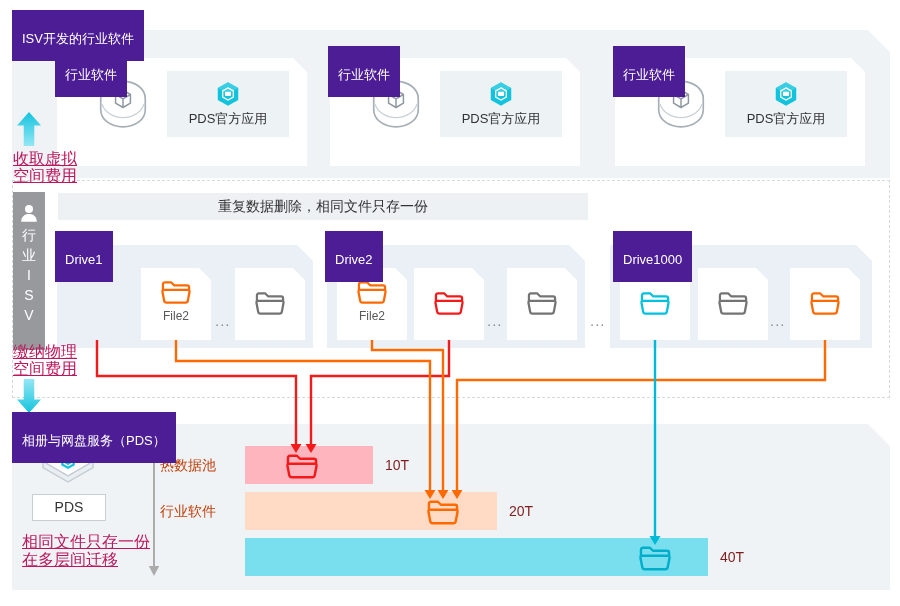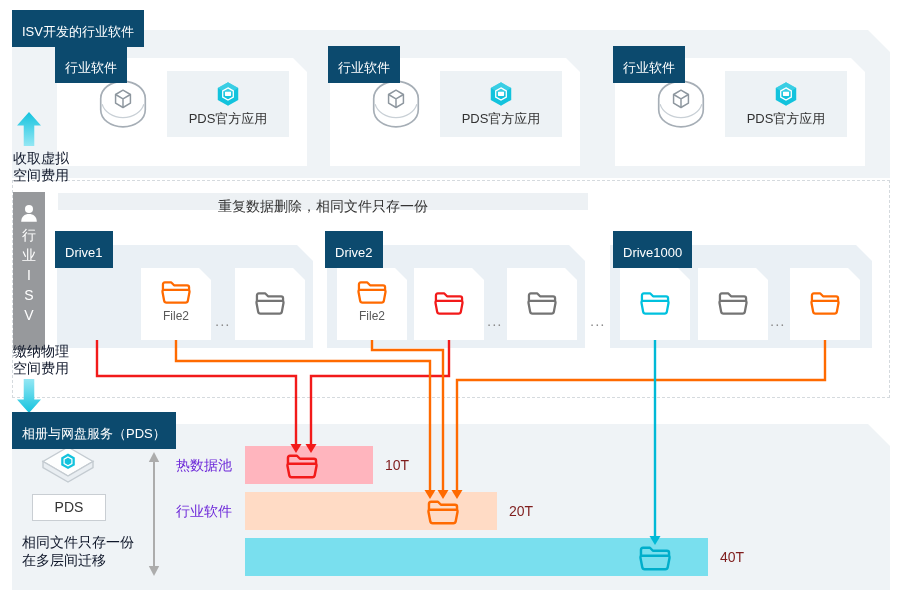--- a/index.html
+++ b/index.html
@@ -3,22 +3,22 @@
 <meta charset="utf-8">
 <style>
   html,body{margin:0;padding:0;background:#fff;}
   #canvas{
     position:relative;width:900px;height:606px;background:#fff;overflow:hidden;
     font-family:"Liberation Sans","DejaVu Sans",sans-serif;color:#333;
   }
   .abs{position:absolute;}
   
   .dark-label{
-    background:#0c4a6e;color:#fff;font-size:13px;line-height:25px;height:19px;
-    padding:9px 10px;white-space:nowrap;z-index:20;
+    background:#4c1d95;color:#fff;font-size:13px;line-height:25px;height:19px;
+    padding:16px 10px;white-space:nowrap;z-index:20;
   }
   
   .panel{
     background:#EFF3F6;
     clip-path:polygon(0 0,calc(100% - 22px) 0,100% 22px,100% 100%,0 100%);
   }
   
   .card{
     background:#fff;
     clip-path:polygon(0 0,calc(100% - 14px) 0,100% 14px,100% 100%,0 100%);
@@ -39,39 +39,39 @@
     width:70px;height:72px;background:#fff;z-index:6;
     clip-path:polygon(0 0,calc(100% - 12px) 0,100% 12px,100% 100%,0 100%);
     display:flex;flex-direction:column;align-items:center;
   }
   .file-card .folder{margin-top:11px;}
   .file-card.nolabel .folder{margin-top:22px;}
   .flabel{font-size:12px;color:#595959;margin-top:3px;}
   .dots{font-size:15px;color:#8C8C8C;letter-spacing:1px;z-index:6;}
   
   .banner{
-    background:#EDF1F4;height:17px;line-height:27px;text-align:center;
+    background:#EDF1F4;height:27px;line-height:27px;text-align:center;
     font-size:14px;color:#333;z-index:4;
   }
   
   .mid-box{border:1px dashed #D5DADE;z-index:1;}
   
-  .side-text{font-size:14px;color:#0f172a;line-height:17px;z-index:8;}
+  .side-text{font-size:16px;color:#be185d;line-height:17px;z-index:8;text-decoration:underline;}
   .fee-arrow{width:24px;height:34px;z-index:8;}
   .fee-up{clip-path:polygon(50% 0,100% 40%,72% 40%,72% 100%,28% 100%,28% 40%,0 40%);
     background:linear-gradient(180deg,#14C3DE 0%,#94E7F4 100%);}
   .fee-down{clip-path:polygon(50% 100%,100% 60%,72% 60%,72% 0,28% 0,28% 60%,0 60%);
     background:linear-gradient(0deg,#14C3DE 0%,#94E7F4 100%);}
   .isv-bar{
     width:32px;background:#97999C;z-index:8;display:flex;flex-direction:column;
     align-items:center;padding-top:10px;gap:2px;
   }
   .isv-bar .vchar{color:#fff;font-size:14px;line-height:18px;}
   
-  .pool-label{font-size:14px;color:#6d28d9;width:72px;text-align:right;line-height:38px;height:38px;z-index:4;}
+  .pool-label{font-size:14px;color:#c2410c;width:72px;line-height:38px;height:38px;z-index:4;}
   .band{height:38px;z-index:3;}
   .pool-size{font-size:14px;color:#7f1d1d;line-height:38px;z-index:4;}
   .pool-folder{z-index:7;}
   .pds-plain-box{
     width:72px;height:25px;background:#fff;border:1px solid #C9CED3;z-index:6;
     text-align:center;line-height:25px;font-size:14px;color:#333;
   }
   
   .folder{display:block;}
   .c-red{color:#F21A1A;} .c-orange{color:#FF6A00;} .c-cyan{color:#00C1DE;} .c-gray{color:#747474;}

